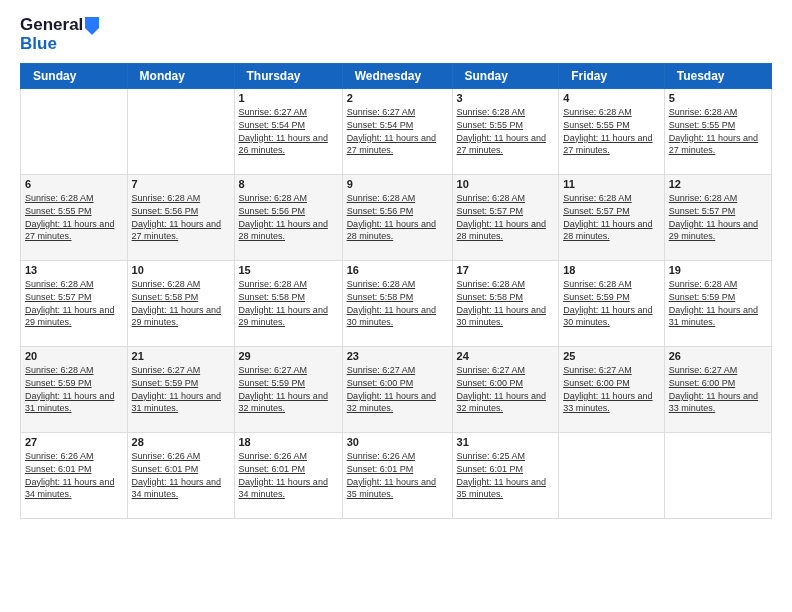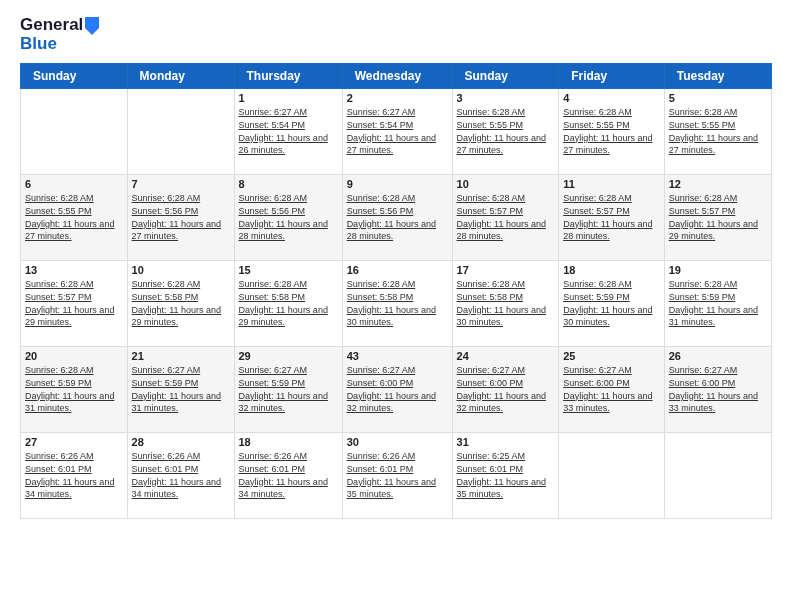--- a/index.html
+++ b/index.html
@@ -255,21 +255,21 @@
 Sunset: 5:59 PM
 Daylight: 11 hours and 31 minutes.</div>
           </td>
           <td>
             <span class="day-num">29</span>
             <div class="day-info" style="white-space: pre-line;">Sunrise: 6:27 AM
 Sunset: 5:59 PM
 Daylight: 11 hours and 32 minutes.</div>
           </td>
           <td>
-            <span class="day-num">43</span>
+            <span class="day-num">23</span>
             <div class="day-info" style="white-space: pre-line;">Sunrise: 6:27 AM
 Sunset: 6:00 PM
 Daylight: 11 hours and 32 minutes.</div>
           </td>
           <td>
             <span class="day-num">24</span>
             <div class="day-info" style="white-space: pre-line;">Sunrise: 6:27 AM
 Sunset: 6:00 PM
 Daylight: 11 hours and 32 minutes.</div>
           </td>

